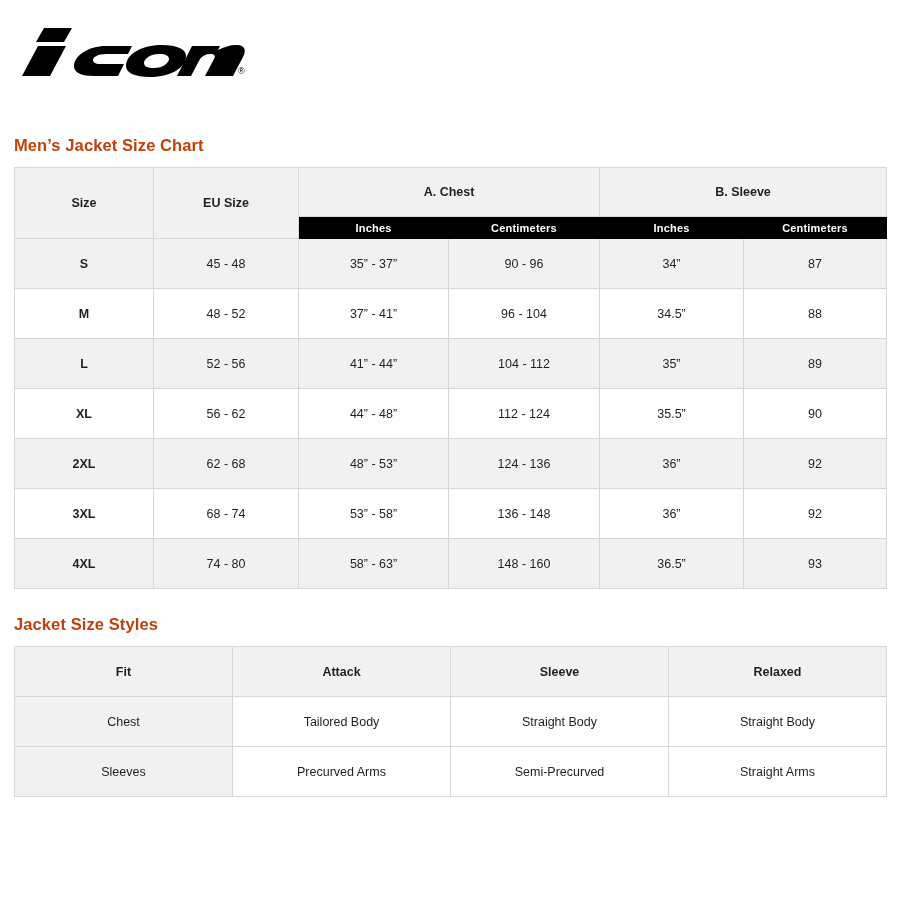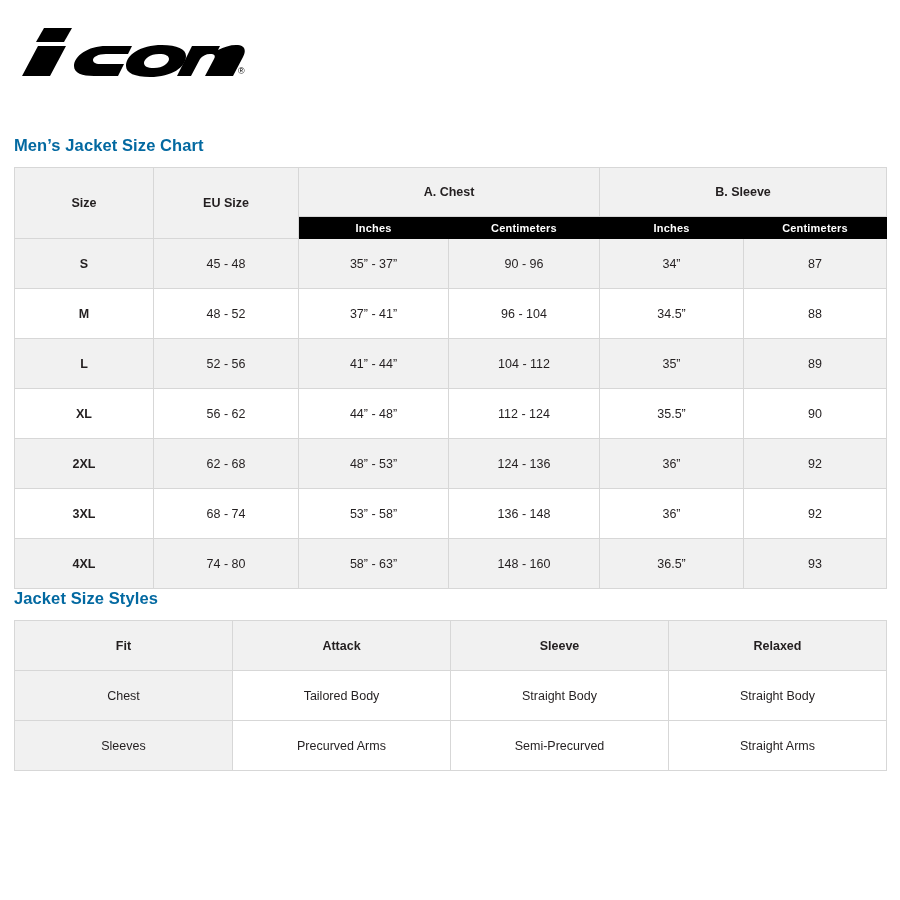--- a/index.html
+++ b/index.html
@@ -29,26 +29,26 @@
     height: 78px;
   }
   .logo {
     display: block;
   }
 
   
   .section-title {
     font-size: 16.5px;
     font-weight: bold;
-    color: #0369a1;
+    color: #c2410c;
     margin: 0 0 12px 0;
     letter-spacing: 0.1px;
   }
   .title-1 { padding-top: 32px; }
-  .title-2 { }
+  .title-2 { padding-top: 26px; }
 
   
   table {
     border-collapse: collapse;
     width: 872px;
     table-layout: fixed;
   }
   td, th {
     border: 1px solid #d7d7d7;
     font-size: 12.5px;

